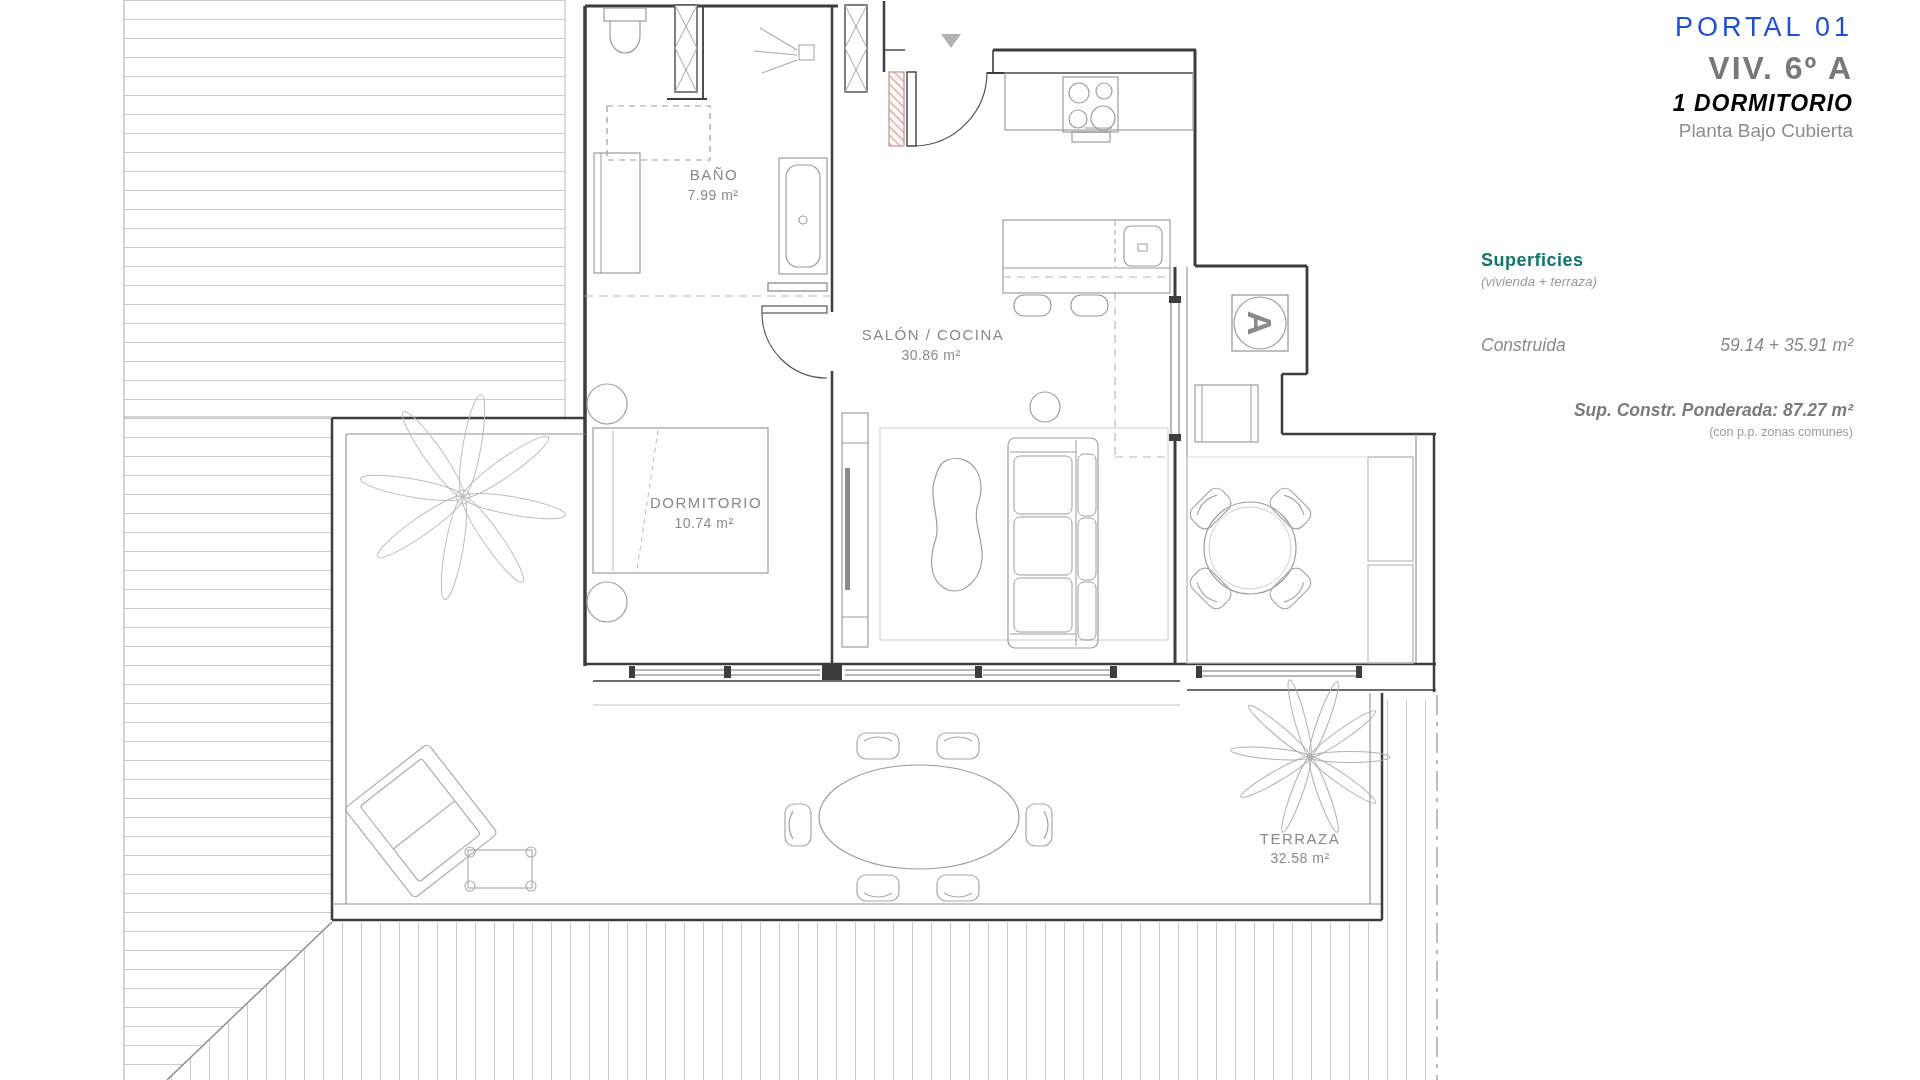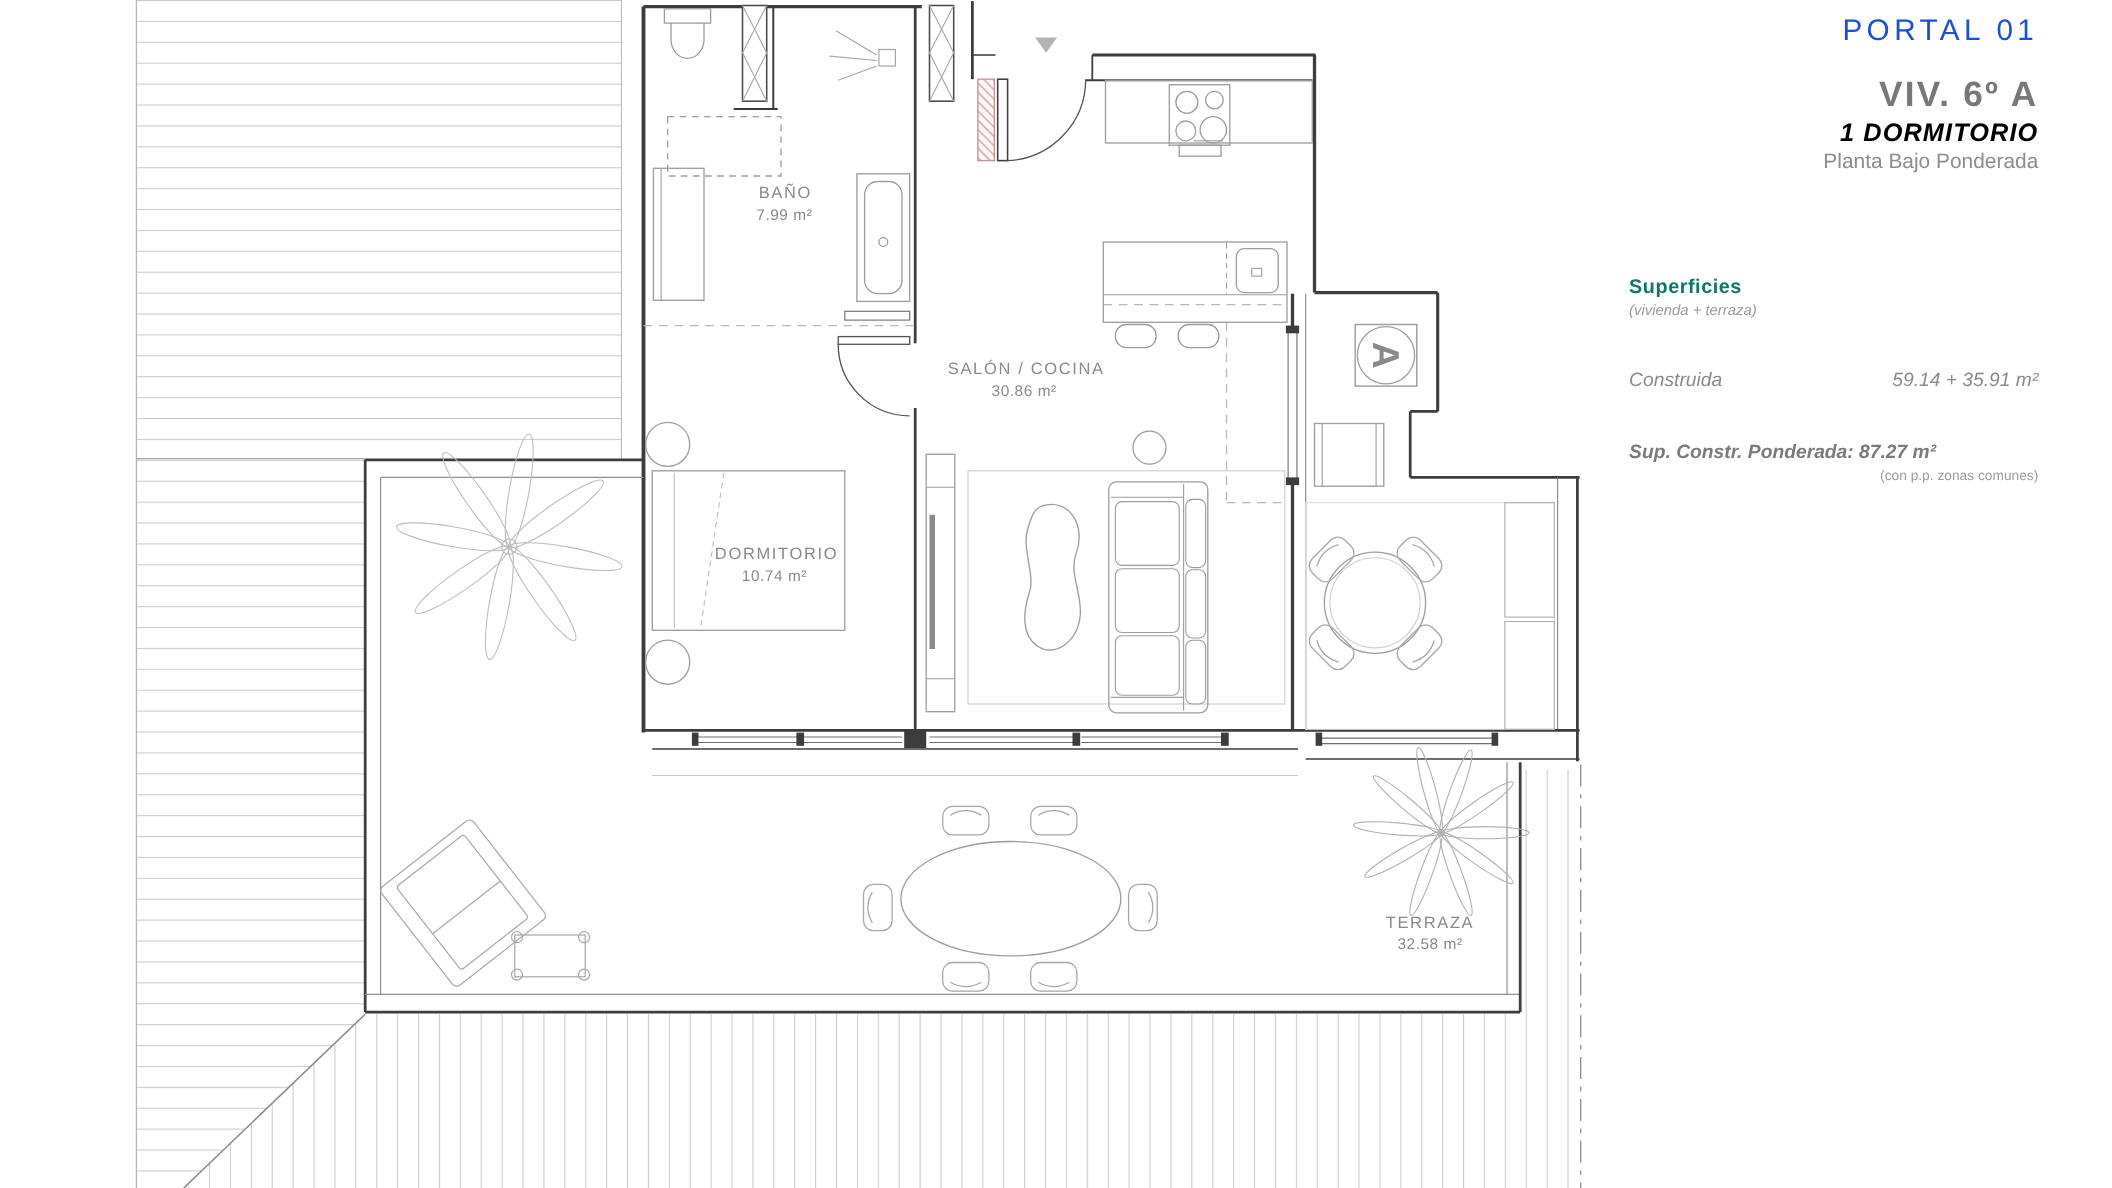--- a/index.html
+++ b/index.html
@@ -4,29 +4,29 @@
 <style>
   html,body{margin:0;padding:0;background:#fff;}
   .canvas{position:relative;width:1920px;height:1080px;background:#ffffff;overflow:hidden;
           font-family:"Liberation Sans",sans-serif;}
   svg{position:absolute;left:0;top:0;}
   svg text{font-family:"Liberation Sans",sans-serif;fill:#8a8a8a;}
   .room-name{font-size:15px;letter-spacing:1.5px;}
   .room-area{font-size:14px;letter-spacing:0.5px;}
   .titleblock{position:absolute;right:67px;top:12px;text-align:right;color:#8f8f8f;}
   .tb-portal{font-size:27px;letter-spacing:4px;color:#1d4ed8;}
-  .tb-unit{font-size:32px;font-weight:bold;letter-spacing:2px;color:#787878;margin-top:24px;}
+  .tb-unit{font-size:32px;font-weight:bold;letter-spacing:2px;color:#787878;margin-top:7px;}
   .tb-type{font-size:23px;font-weight:bold;font-style:italic;color:#000000;margin-top:3px;letter-spacing:1px;}
   .tb-floor{font-size:19px;color:#8d8d8d;margin-top:3px;}
   .surfaces{position:absolute;right:67px;top:250px;width:372px;color:#8a8a8a;}
   .s-title{font-size:18px;font-weight:bold;text-align:left;color:#0f766e;letter-spacing:0.5px;}
   .s-sub{font-size:13.5px;font-style:italic;color:#9a9a9a;margin-top:3px;}
   .s-rows{margin-top:26px;}
   .s-row{display:flex;justify-content:space-between;font-style:italic;font-size:17.5px;line-height:1.45;color:#8a8a8a;margin-top:44px;}
-  .s-weighted{margin-top:42px;font-weight:bold;font-style:italic;font-size:17.5px;color:#7b7b7b;}
+  .s-weighted{margin-top:42px;font-weight:bold;font-style:italic;font-size:17.5px;text-align:right;color:#7b7b7b;}
   .s-note{font-size:12.5px;text-align:right;color:#9c9c9c;margin-top:4px;}
 </style>
 </head>
 <body>
 
 <div class="canvas">
 
 <svg width="1920" height="1080" viewBox="0 0 1920 1080">
   <defs>
     <pattern id="hl" width="10" height="19" patternUnits="userSpaceOnUse">
@@ -296,21 +296,21 @@
     <text x="704" y="528" class="room-area">10.74 m²</text>
     <text x="1300" y="844" class="room-name">TERRAZA</text>
     <text x="1300" y="863" class="room-area">32.58 m²</text>
   </g>
 </svg>
 
 <div class="titleblock">
   <div class="tb-portal">PORTAL 01</div>
   <div class="tb-unit">VIV. 6º A</div>
   <div class="tb-type">1 DORMITORIO</div>
-  <div class="tb-floor">Planta Bajo Ponderada</div>
+  <div class="tb-floor">Planta Bajo Cubierta</div>
 </div>
 
 <div class="surfaces">
   <div class="s-title">Superficies</div>
   <div class="s-sub">(vivienda + terraza)</div>
   <div class="s-rows">
     <div class="s-row">
       <span>Construida</span>
       <span>59.14 + 35.91 m²</span>
     </div>

